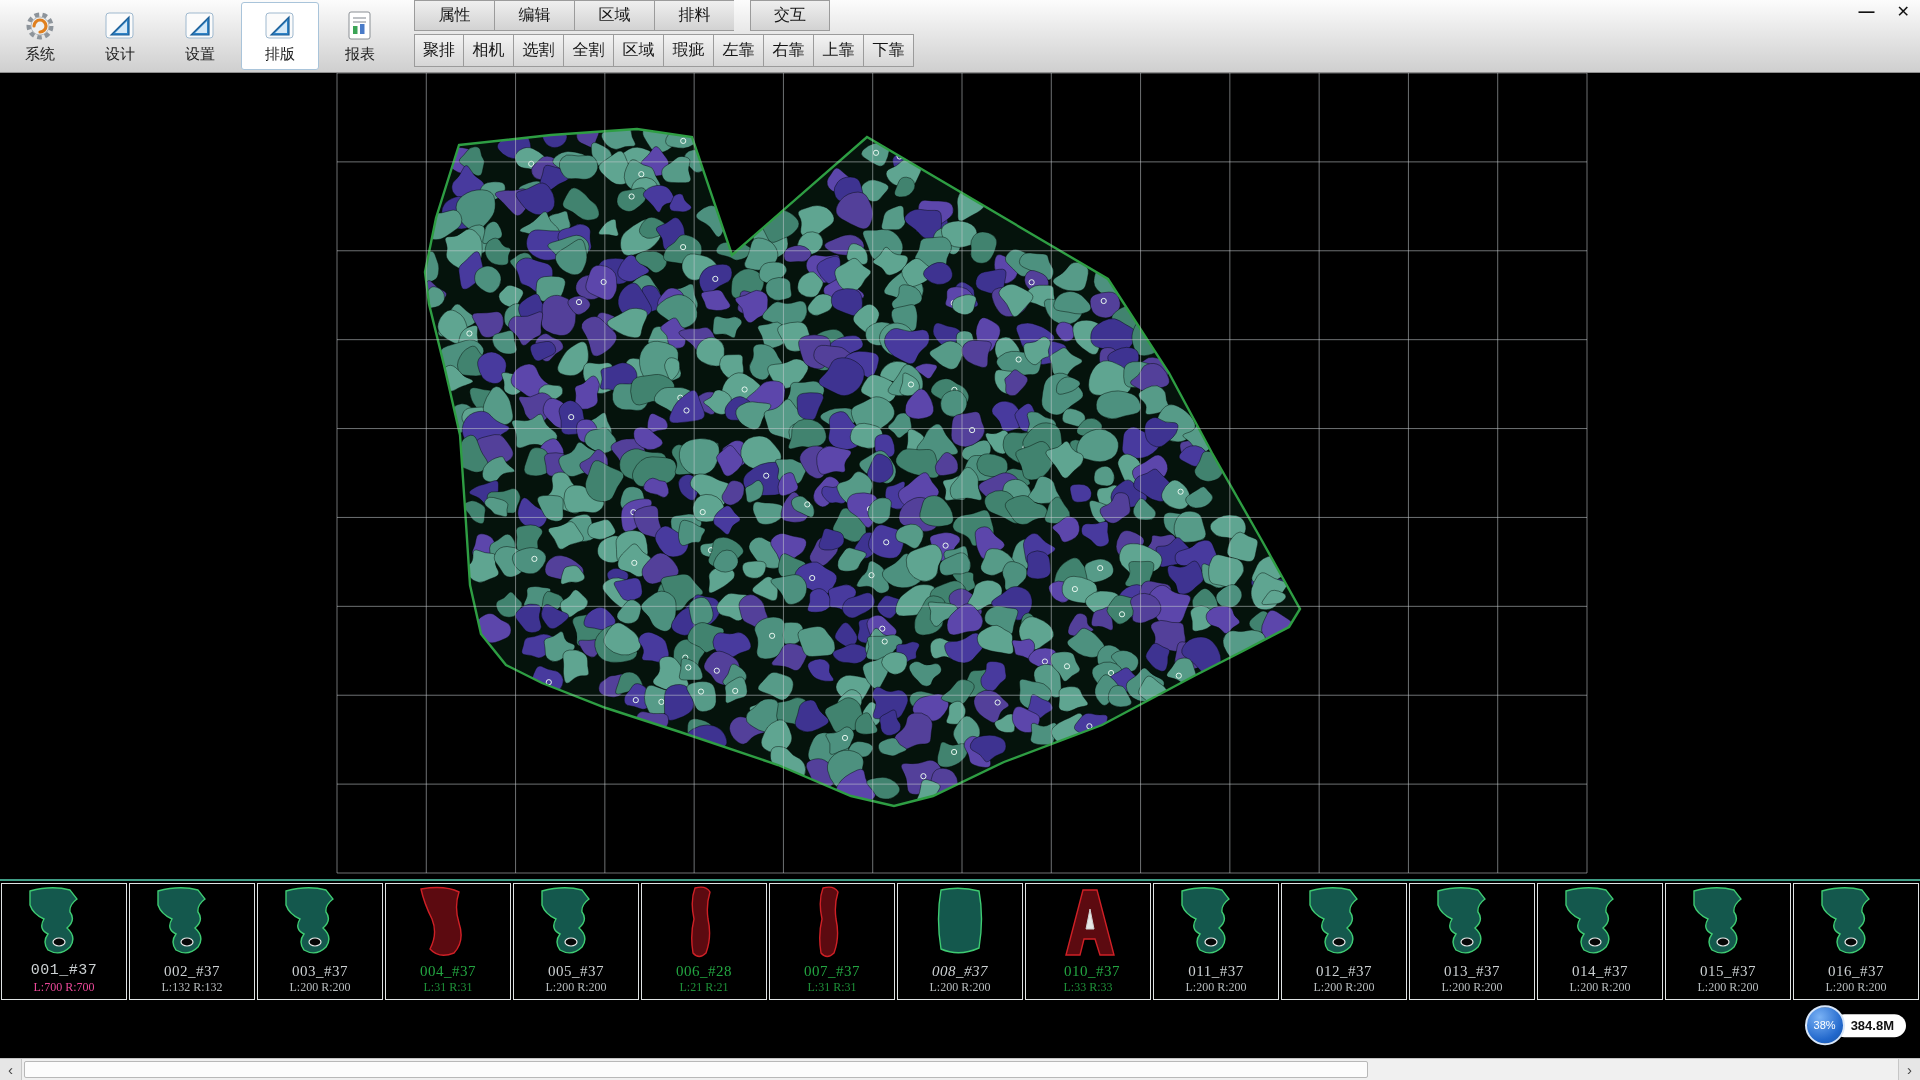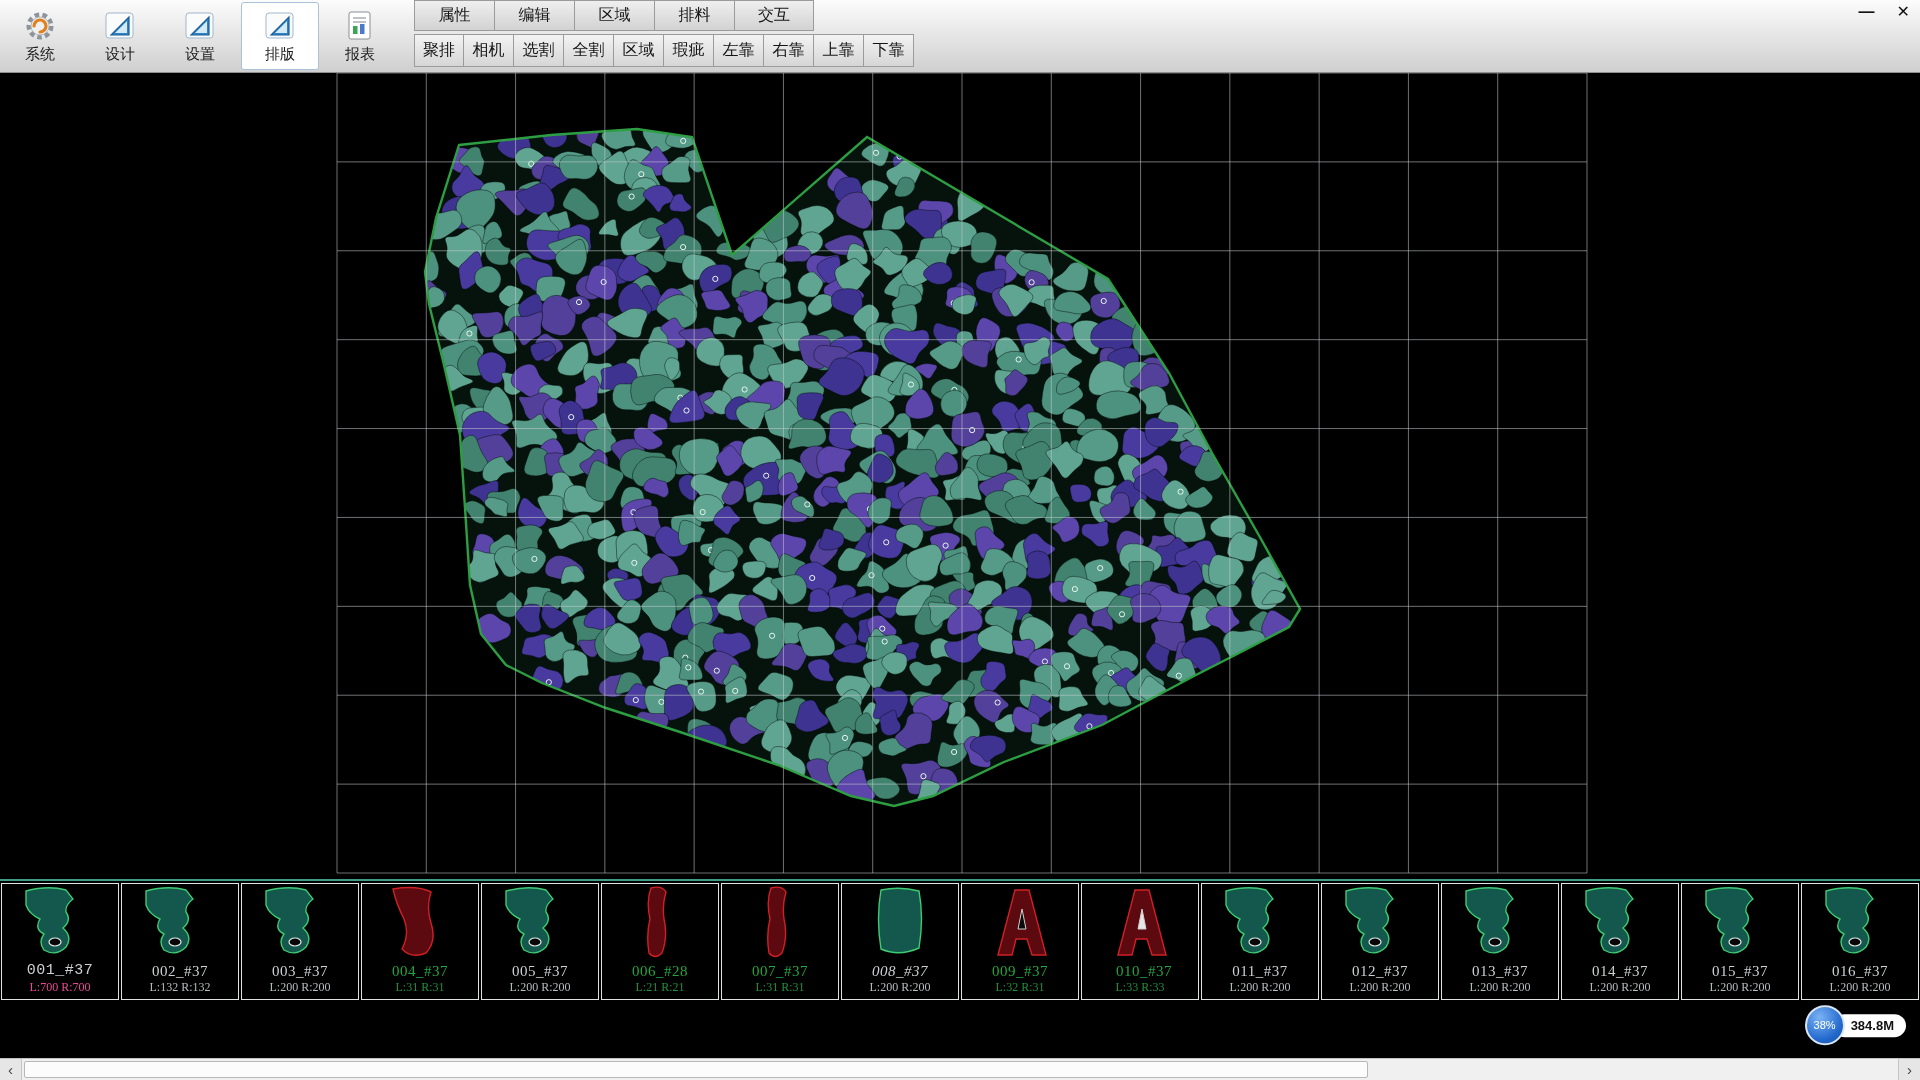--- a/index.html
+++ b/index.html
@@ -13,21 +13,21 @@
   .big-buttons{display:flex;}
   .big-btn{width:78px;display:flex;flex-direction:column;align-items:center;justify-content:center;
     gap:2px;margin:2px 1px;border:1px solid transparent;border-radius:3px;cursor:default;}
   .big-btn.selected{background:#ffffff;border-color:#a9c4da;}
   .big-ic{height:34px;display:flex;align-items:center;justify-content:center;}
   .big-lb{font-size:15px;color:#1c1c1c;}
   .menu-area{display:flex;flex-direction:column;margin-left:14px;}
   .menu-tabs{display:flex;height:31px;}
   .menu-tab{width:80px;display:flex;align-items:center;justify-content:center;font-size:16px;color:#141414;
     background:linear-gradient(#efefef,#d2d2d2);border:1px solid #9b9b9b;border-right-width:0;}
-  .menu-tab:last-child{border-right-width:1px;}
+  .menu-tab:last-child{border-right-width:1px;margin-left:16px;}
   .tool-row{display:flex;height:38px;align-items:center;}
   .tool-btn{min-width:50px;padding:0 5px;height:33px;display:flex;align-items:center;justify-content:center;
     font-size:16px;color:#141414;background:linear-gradient(#f3f3f3,#d6d6d6);
     border:1px solid #9b9b9b;border-left-width:0;}
   .tool-btn:first-child{border-left-width:1px;}
   .win-controls{position:absolute;top:2px;right:10px;display:flex;gap:22px;}
   .win-controls span{font-size:16px;color:#111;font-weight:700;line-height:20px;}
 
   
   .canvas{height:806px;flex:0 0 806px;background:#000;position:relative;overflow:hidden;}
@@ -900,28 +900,20 @@
       <div class="thumb-cell">
         <svg width="100" height="78" viewBox="0 0 100 78">
           <path d="M31,5 Q50,1 69,6 Q74,33 69,63 Q49,72 31,64 Q26,33 31,5 Z" fill="#14584d" stroke="#3ecb72" stroke-width="1.4"></path>
         </svg>
         <div class="t-name" style="color: rgb(204, 209, 211); font-style: italic;">008_#37</div>
         <div class="t-counts" style="color: rgb(183, 188, 190);">L:200 R:200</div>
       </div>
       <div class="thumb-cell">
         <svg width="100" height="78" viewBox="0 0 100 78">
           <path d="M28,70 L45,5 L59,5 L76,70 L62,70 L57,54 L46,54 L42,70 Z" fill="#5c0a10" stroke="#cf2026" stroke-width="1.4"></path>
-          <path d="M48,44 L52,24 L56,44 Z" fill="#0c0c0c" stroke="#cfcfcf" stroke-width="1"></path>
-        </svg>
-        <div class="t-name" style="color: rgb(35, 165, 65);">009_#37</div>
-        <div class="t-counts" style="color: rgb(30, 145, 57);">L:32 R:31</div>
-      </div>
-      <div class="thumb-cell">
-        <svg width="100" height="78" viewBox="0 0 100 78">
-          <path d="M28,70 L45,5 L59,5 L76,70 L62,70 L57,54 L46,54 L42,70 Z" fill="#5c0a10" stroke="#cf2026" stroke-width="1.4"></path>
           <path d="M48,44 L52,24 L56,44 Z" fill="#e6e6e6" stroke="#cfcfcf" stroke-width="1"></path>
         </svg>
         <div class="t-name" style="color: rgb(35, 165, 65); margin-left: 8px;">010_#37</div>
         <div class="t-counts" style="color: rgb(30, 145, 57);">L:33 R:33</div>
       </div>
       <div class="thumb-cell">
         <svg width="100" height="78" viewBox="0 0 100 78">
           <path d="M16,6 Q38,0 56,5 L63,14 Q55,20 56,27 Q62,35 53,43 Q63,52 56,62 Q46,72 34,65 Q28,57 34,49 Q24,44 30,34 Q19,29 16,20 Z" fill="#14584d" stroke="#3ecb72" stroke-width="1.4"></path>
           <ellipse cx="45" cy="57" rx="6" ry="4" fill="#060606" stroke="#e9e9e9" stroke-width="1.2"></ellipse>
         </svg>

